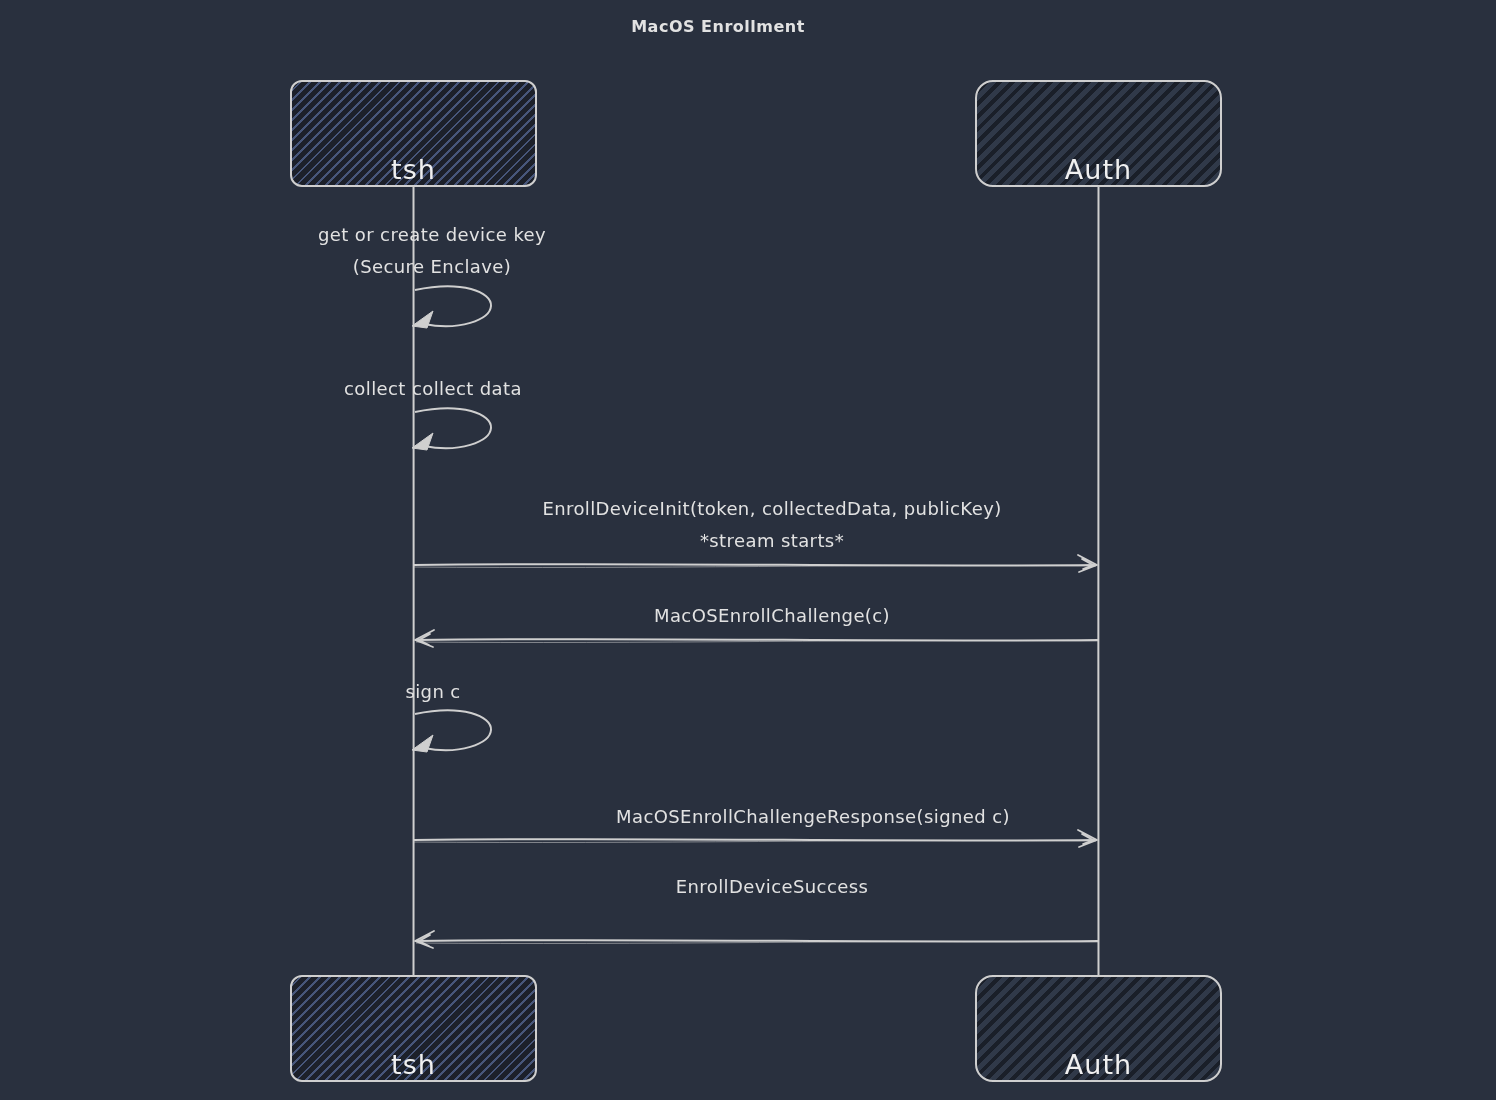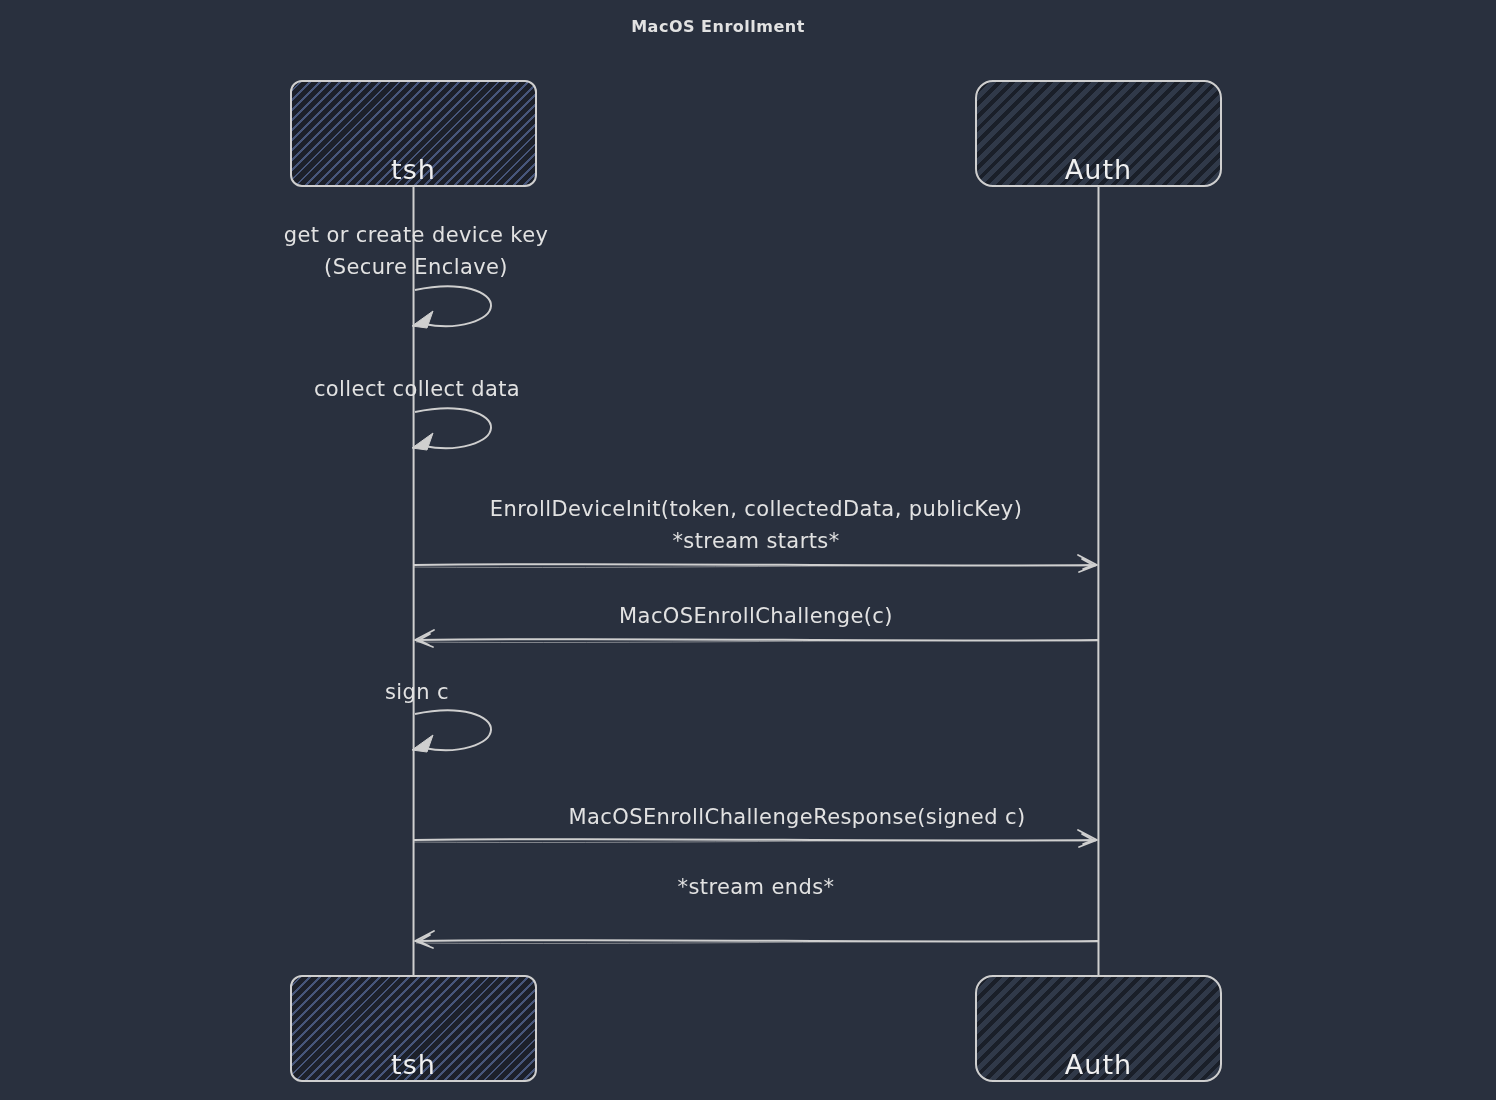--- a/index.html
+++ b/index.html
@@ -46,22 +46,22 @@
       var(--auth-box-fill);
     border-radius:18px;
   }
   .actor-label{
     font-size:27px;letter-spacing:1px;color:#f0f0f0;
     white-space:nowrap;
   }
   .diagram-svg{position:absolute;left:0;top:0;}
   .msg-label,.loop-label{
     position:absolute;transform:translateX(-50%);
-    text-align:center;font-size:21px;line-height:32px;
-    letter-spacing:.4px;white-space:nowrap;color:var(--text);
+    text-align:center;font-size:18px;line-height:32px;
+    letter-spacing:.4px;white-space:nowrap;color:var(--text);margin-left:16px;
   }
   .line{stroke:var(--stroke);stroke-width:2;fill:none;}
   .line-echo{stroke:var(--stroke);stroke-width:1;fill:none;opacity:.55;}
   .head{stroke:var(--stroke);stroke-width:1.8;fill:none;stroke-linejoin:round;stroke-linecap:round;}
   .loop-head{fill:var(--stroke);stroke:var(--stroke);stroke-width:1;}
 </style>
 </head>
 <body>
 
 <div class="stage">
@@ -145,16 +145,16 @@
     <div>EnrollDeviceInit(token, collectedData, publicKey)</div>
     <div>*stream starts*</div>
   </div>
   <div class="msg-label" style="left:756px;top:600px;">
     <div>MacOSEnrollChallenge(c)</div>
   </div>
   <div class="msg-label" style="left:797px;top:801px;">
     <div>MacOSEnrollChallengeResponse(signed c)</div>
   </div>
   <div class="msg-label" style="left:756px;top:871px;">
-    <div>*stream ends*</div>
+    <div>EnrollDeviceSuccess</div>
   </div>
 
 </div>
 
 </body></html>

